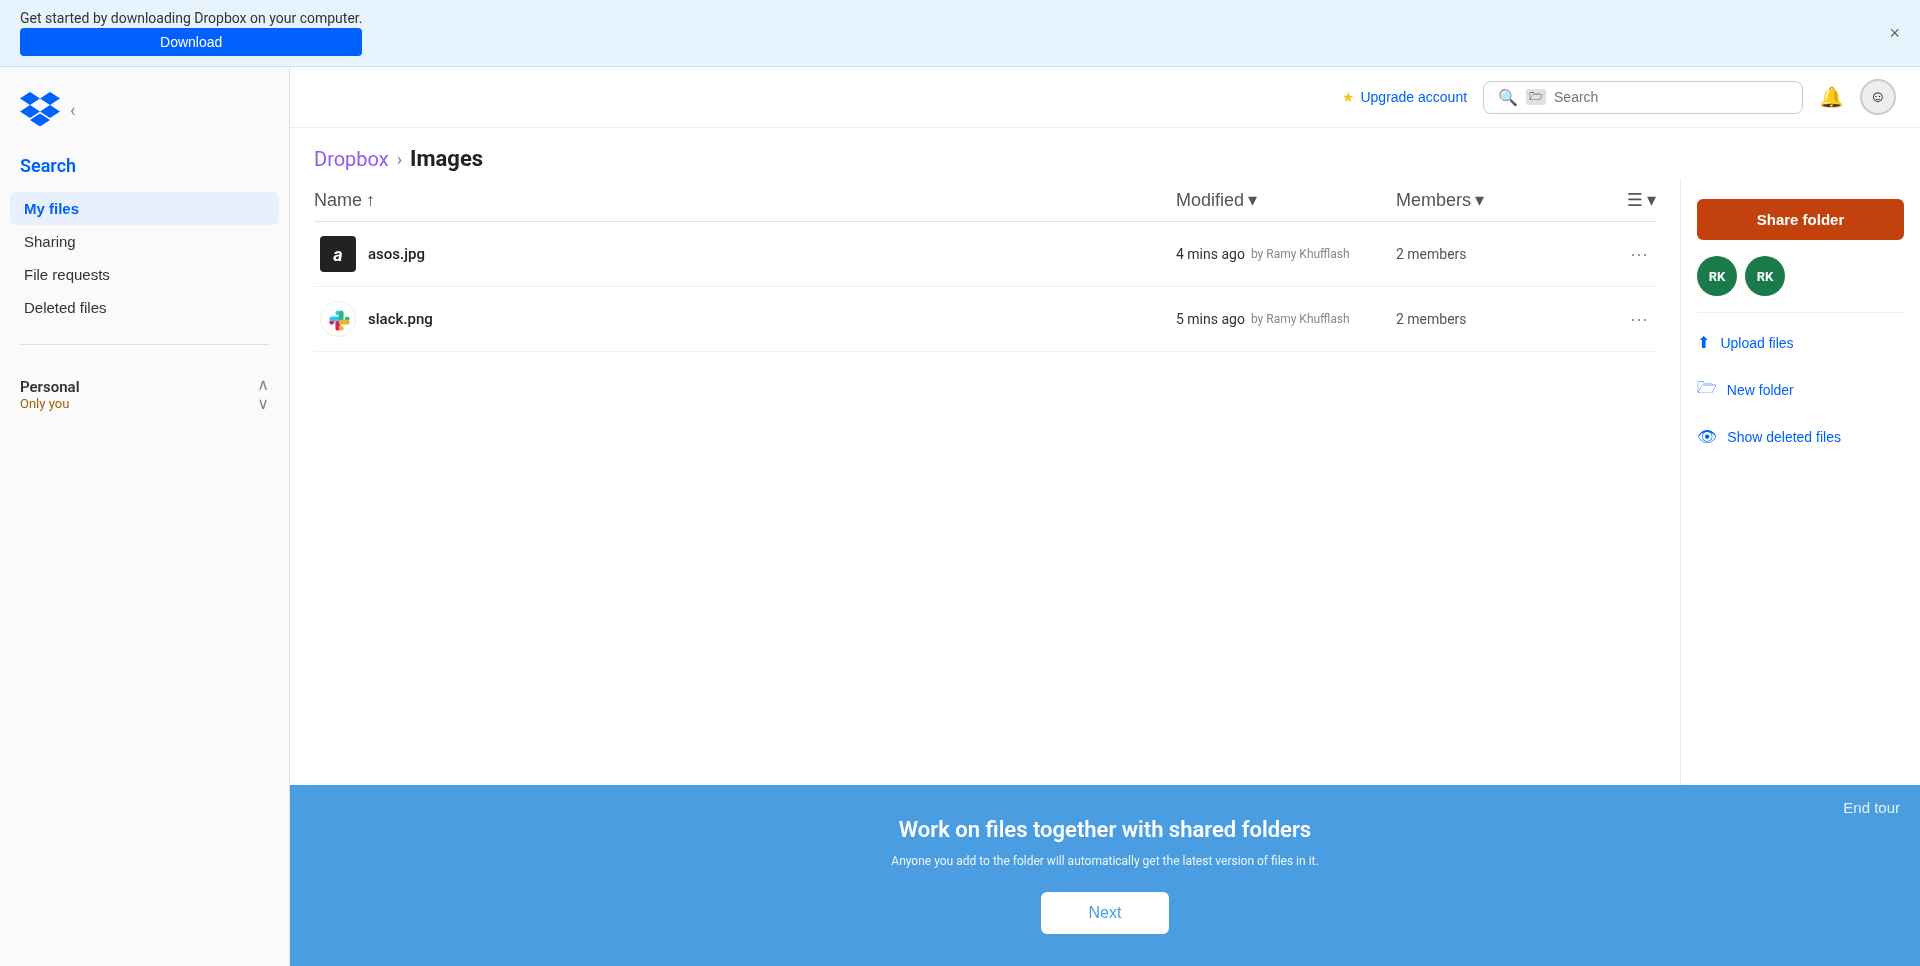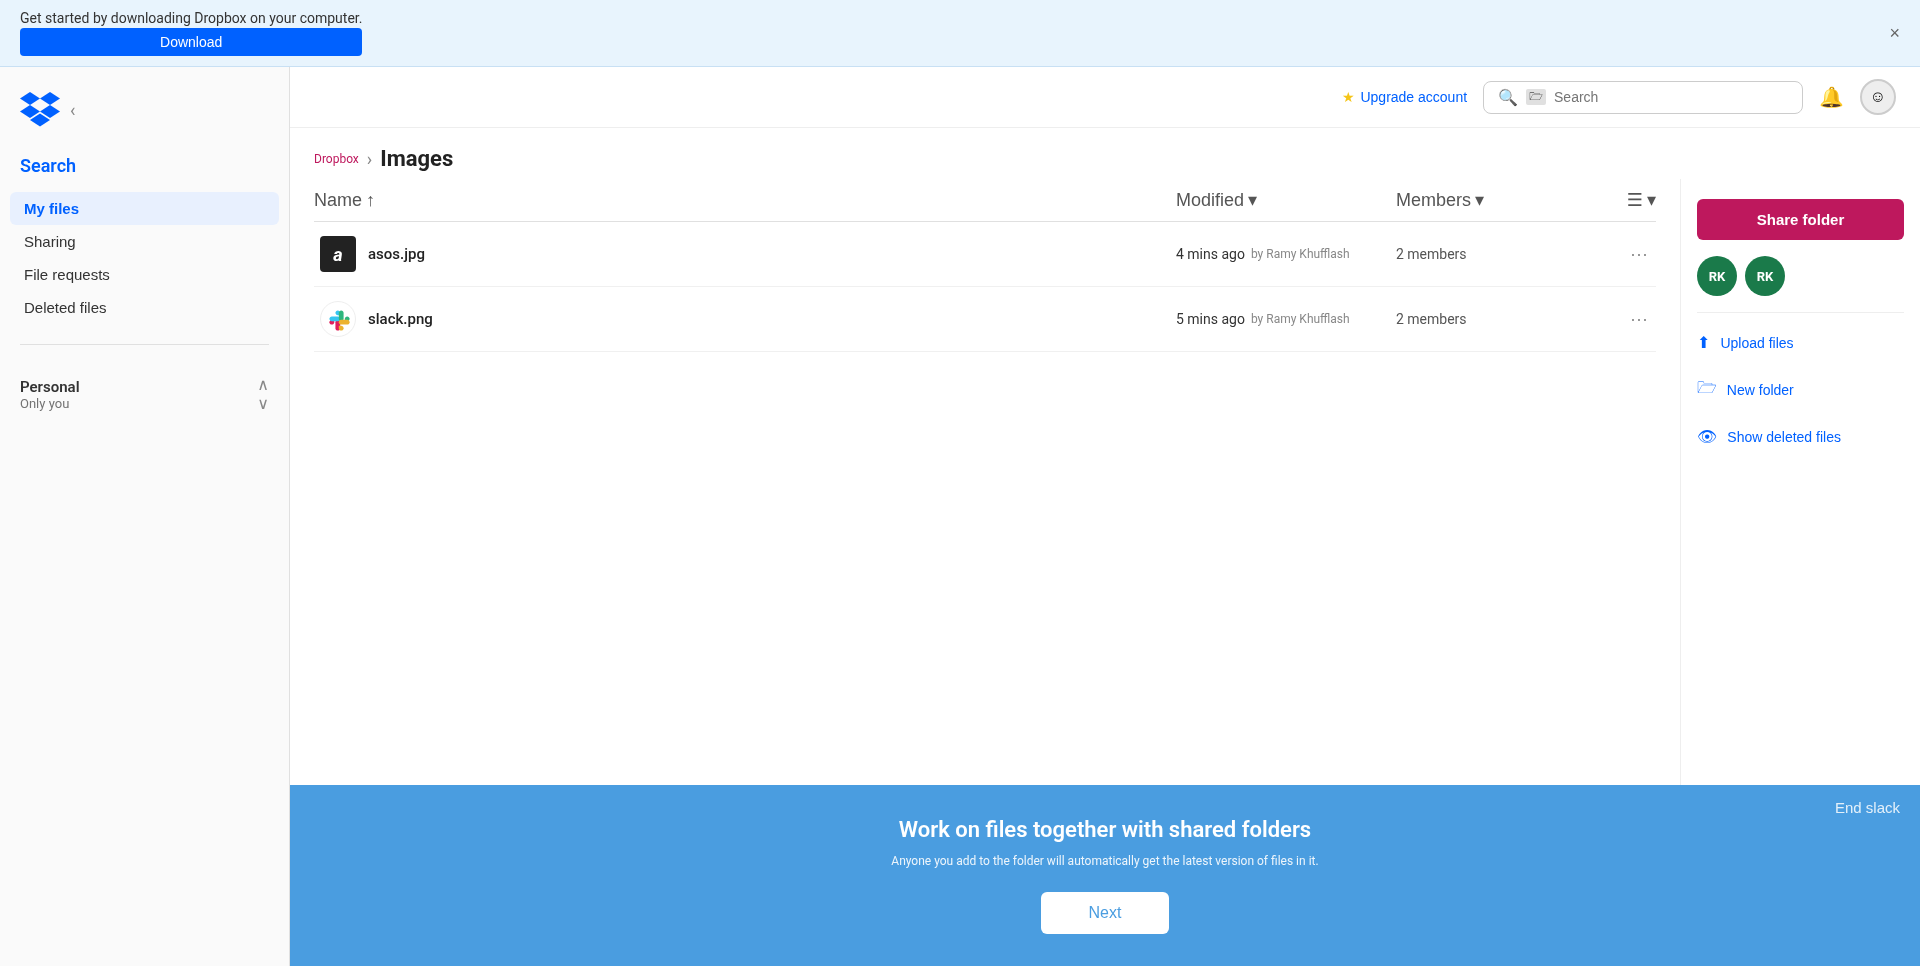--- a/index.html
+++ b/index.html
@@ -102,21 +102,21 @@
       margin: 20px 20px;
     }
     .sidebar-personal {
       padding: 10px 20px;
       display: flex;
       align-items: center;
       justify-content: space-between;
     }
     .sidebar-personal-info {}
     .sidebar-personal-title { font-size: 15px; font-weight: 600; color: #333; }
-    .sidebar-personal-sub { font-size: 13px; color: #737373; }
+    .sidebar-personal-sub { font-size: 13px; color: #a16207; }
     .sidebar-chevron { color: #888; font-size: 16px; cursor: pointer; background: none; border: none; }
 
     
     .content {
       flex: 1;
       display: flex;
       flex-direction: column;
       background: white;
       overflow: hidden;
     }
@@ -191,22 +191,22 @@
 
     
     .breadcrumb-row {
       padding: 18px 24px 8px 24px;
       display: flex;
       align-items: center;
       gap: 8px;
       flex-shrink: 0;
     }
     .breadcrumb-item {
-      font-size: 12px;
-      color: #be185d;
+      font-size: 20px;
+      color: #8b5cf6;
       cursor: pointer;
     }
     .breadcrumb-separator { font-size: 18px; color: #888; }
     .breadcrumb-current { font-size: 22px; font-weight: 700; color: #222; }
 
     
     .file-area {
       display: flex;
       flex: 1;
       overflow: hidden;
@@ -295,21 +295,21 @@
     .right-panel {
       width: 240px;
       border-left: 1px solid #eee;
       padding: 20px 16px;
       display: flex;
       flex-direction: column;
       gap: 16px;
       flex-shrink: 0;
     }
     .share-folder-btn {
-      background: #be185d;
+      background: #c2410c;
       color: white;
       border: none;
       border-radius: 6px;
       padding: 12px 16px;
       font-size: 15px;
       font-weight: 600;
       cursor: pointer;
       width: 100%;
     }
     .avatars-row {
@@ -558,19 +558,19 @@
           <span>New folder</span>
         </button>
         <button class="panel-action">
           <span class="panel-action-icon">👁</span>
           <span>Show deleted files</span>
         </button>
       </div>
     </div>
 
     <div class="tour-banner">
-      <button class="tour-end-btn">End slack</button>
+      <button class="tour-end-btn">End tour</button>
       <div class="tour-title">Work on files together with shared folders</div>
       <div class="tour-subtitle">Anyone you add to the folder will automatically get the latest version of files in it.</div>
       <button class="tour-next-btn">Next</button>
     </div>
   </div>
 </div>
 
 </body></html>

